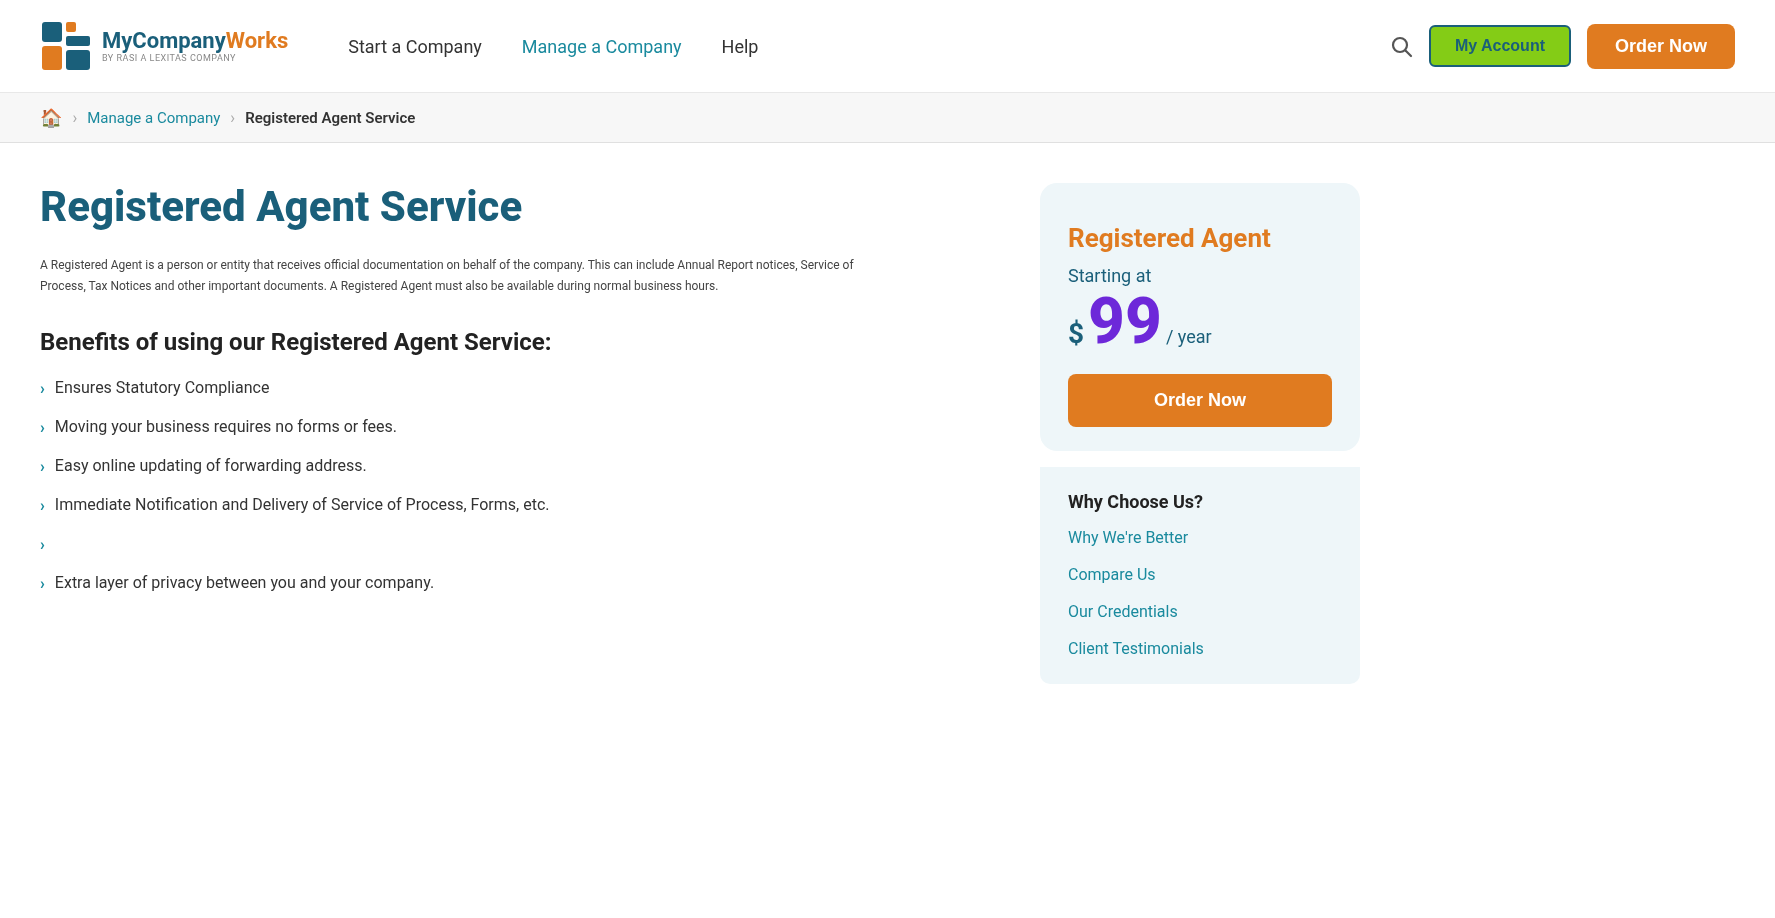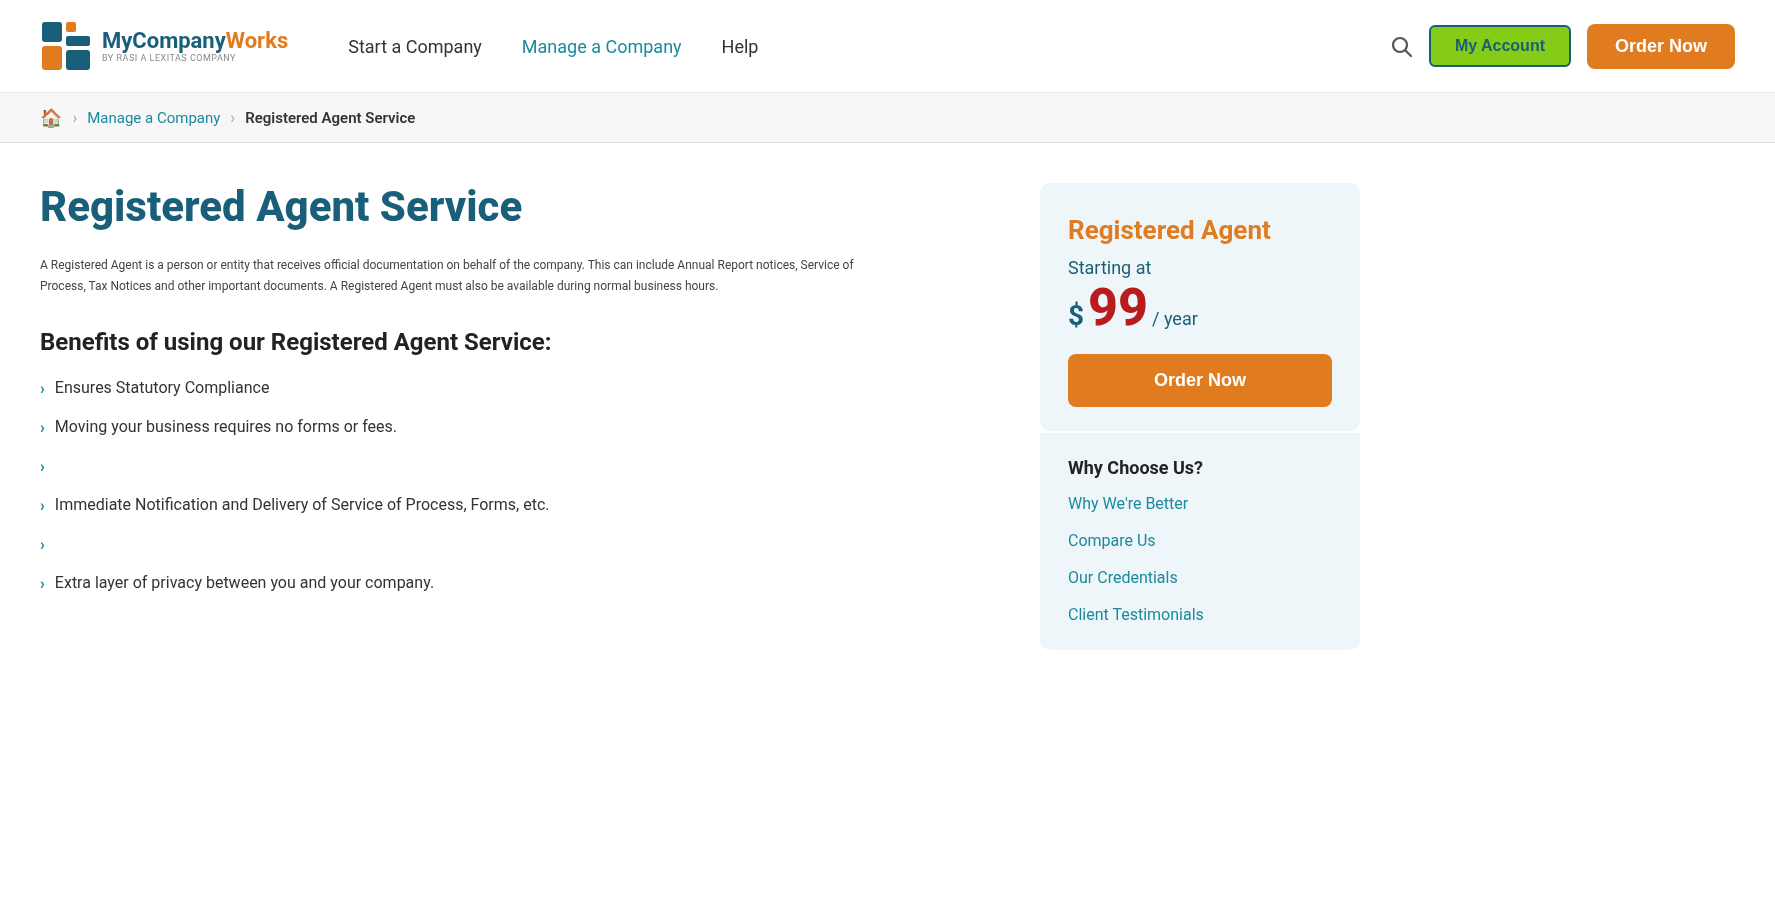--- a/index.html
+++ b/index.html
@@ -172,23 +172,23 @@
       flex-shrink: 0;
     }
 
     
     .sidebar-right {
       width: 320px;
       flex-shrink: 0;
     }
     .pricing-card {
       background: #eef6f9;
-      border-radius: 10px;
-      padding: 32px 28px 24px 28px;
-      margin-bottom: 2px;
+      border-radius: 17px;
+      padding: 40px 28px 24px 28px;
+      margin-bottom: 16px;
     }
     .pricing-title {
       font-size: 26px;
       font-weight: 700;
       color: #e07b20;
       margin-bottom: 12px;
     }
     .starting-at {
       font-size: 18px;
       color: #1a5f7a;
@@ -199,23 +199,23 @@
       align-items: baseline;
       gap: 4px;
       margin-bottom: 20px;
     }
     .dollar-sign {
       font-size: 28px;
       font-weight: 700;
       color: #1a5f7a;
     }
     .price-num {
-      font-size: 52px;
+      font-size: 64px;
       font-weight: 800;
-      color: #b91c1c;
+      color: #6d28d9;
       line-height: 1;
     }
     .per-year {
       font-size: 18px;
       color: #1a5f7a;
       font-weight: 400;
     }
     .order-now-card-btn {
       display: block;
       width: 100%;
@@ -308,20 +308,21 @@
     <div class="benefit-item">
     <span class="benefit-chevron">›</span>
     <span>Ensures Statutory Compliance</span>
   </div>
         <div class="benefit-item">
     <span class="benefit-chevron">›</span>
     <span>Moving your business requires no forms or fees.</span>
   </div>
         <div class="benefit-item">
     <span class="benefit-chevron">›</span>
+    <span>Easy online updating of forwarding address.</span>
   </div>
         <div class="benefit-item">
     <span class="benefit-chevron">›</span>
     <span>Immediate Notification and Delivery of Service of Process, Forms, etc.</span>
   </div>
         <div class="benefit-item">
     <span class="benefit-chevron">›</span>
   </div>
         <div class="benefit-item">
     <span class="benefit-chevron">›</span>

